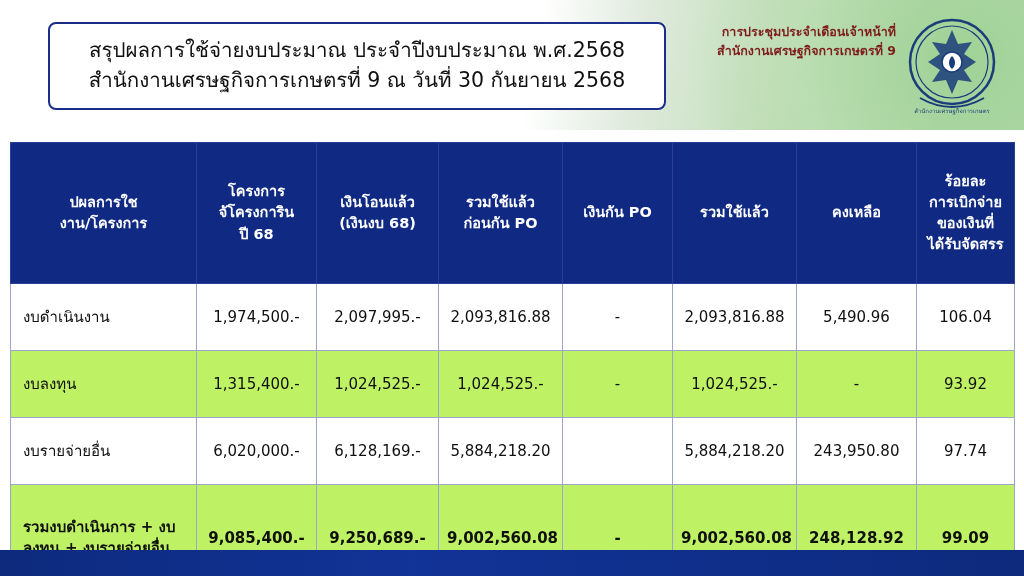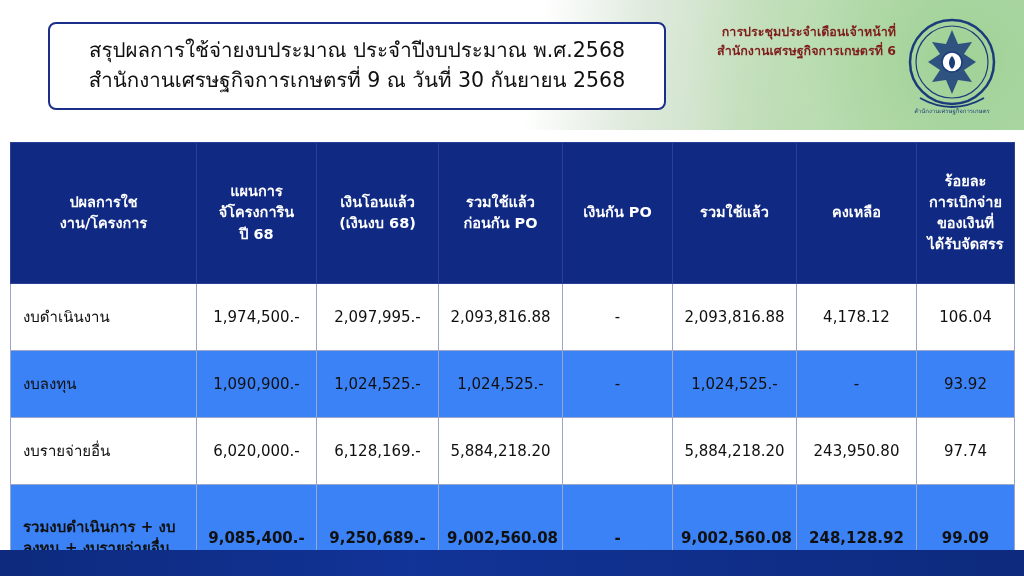--- a/index.html
+++ b/index.html
@@ -99,21 +99,21 @@
     vertical-align: middle;
     background: #ffffff;
     text-align: center;
     line-height: 1.4;
   }
   tbody td.label {
     text-align: left;
     padding-left: 12px;
   }
   tbody tr.alt td {
-    background: #3b82f6;
+    background: #bef264;
   }
   tbody tr.total td {
     height: 86px;
     font-weight: 700;
   }
   tbody tr.total td.label { font-weight: 700; }
   
   .bottom-bar {
     position: absolute;
     left: 0; bottom: 0;
@@ -138,21 +138,21 @@
     <div class="top-banner-fade"></div>
   </div>
 
   <div class="title-box">
     <div class="title-line">สรุปผลการใช้จ่ายงบประมาณ ประจำปีงบประมาณ พ.ศ.2568</div>
     <div class="title-line">สำนักงานเศรษฐกิจการเกษตรที่ 9 ณ วันที่ 30 กันยายน 2568</div>
   </div>
 
   <div class="org-block">
     <div>การประชุมประจำเดือนเจ้าหน้าที่</div>
-    <div>สำนักงานเศรษฐกิจการเกษตรที่ 6</div>
+    <div>สำนักงานเศรษฐกิจการเกษตรที่ 9</div>
   </div>
 
   <svg class="emblem" viewBox="0 0 100 106" aria-hidden="true">
     <circle cx="50" cy="50" r="42" fill="none" stroke="#1b3c7a" stroke-width="2.5"></circle>
     <circle cx="50" cy="50" r="36" fill="none" stroke="#1b3c7a" stroke-width="1.2"></circle>
     <path d="M50 18 L56 32 L70 30 L62 42 L74 50 L62 58 L70 70 L56 68 L50 82 L44 68 L30 70 L38 58 L26 50 L38 42 L30 30 L44 32 Z" fill="#1b3c7a" opacity="0.85"></path>
     <circle cx="50" cy="50" r="10" fill="#ffffff" stroke="#1b3c7a" stroke-width="1.5"></circle>
     <path d="M50 44 C54 48 54 54 50 57 C46 54 46 48 50 44 Z" fill="#1b3c7a"></path>
     <path d="M18 86 Q50 104 82 86" fill="none" stroke="#1b3c7a" stroke-width="2"></path>
     <text x="50" y="101" font-size="6" fill="#1b3c7a" text-anchor="middle" font-family="DejaVu Sans, sans-serif">สำนักงานเศรษฐกิจการเกษตร</text>
@@ -170,21 +170,21 @@
           <col class="col-6">
           <col class="col-7">
       </colgroup>
       <thead>
         <tr>
           <th>
             <span>ปผลการใช</span>
             <span>งาน/โครงการ</span>
           </th>
           <th>
-            <span>แผนการ</span>
+            <span>โครงการ</span>
             <span>จัโครงการิน</span>
             <span>ปี 68</span>
           </th>
           <th>
             <span>เงินโอนแล้ว</span>
             <span>(เงินงบ 68)</span>
           </th>
           <th>
             <span>รวมใช้แล้ว</span>
             <span>ก่อนกัน PO</span>
@@ -207,26 +207,26 @@
         </tr>
       </thead>
       <tbody>
         <tr>
           <td class="label">งบดำเนินงาน</td>
           <td>1,974,500.-</td>
           <td>2,097,995.-</td>
           <td>2,093,816.88</td>
           <td>-</td>
           <td>2,093,816.88</td>
-          <td>4,178.12</td>
+          <td>5,490.96</td>
           <td>106.04</td>
         </tr>
         <tr class="alt">
           <td class="label">งบลงทุน</td>
-          <td>1,090,900.-</td>
+          <td>1,315,400.-</td>
           <td>1,024,525.-</td>
           <td>1,024,525.-</td>
           <td>-</td>
           <td>1,024,525.-</td>
           <td>-</td>
           <td>93.92</td>
         </tr>
         <tr>
           <td class="label">งบรายจ่ายอื่น</td>
           <td>6,020,000.-</td>

